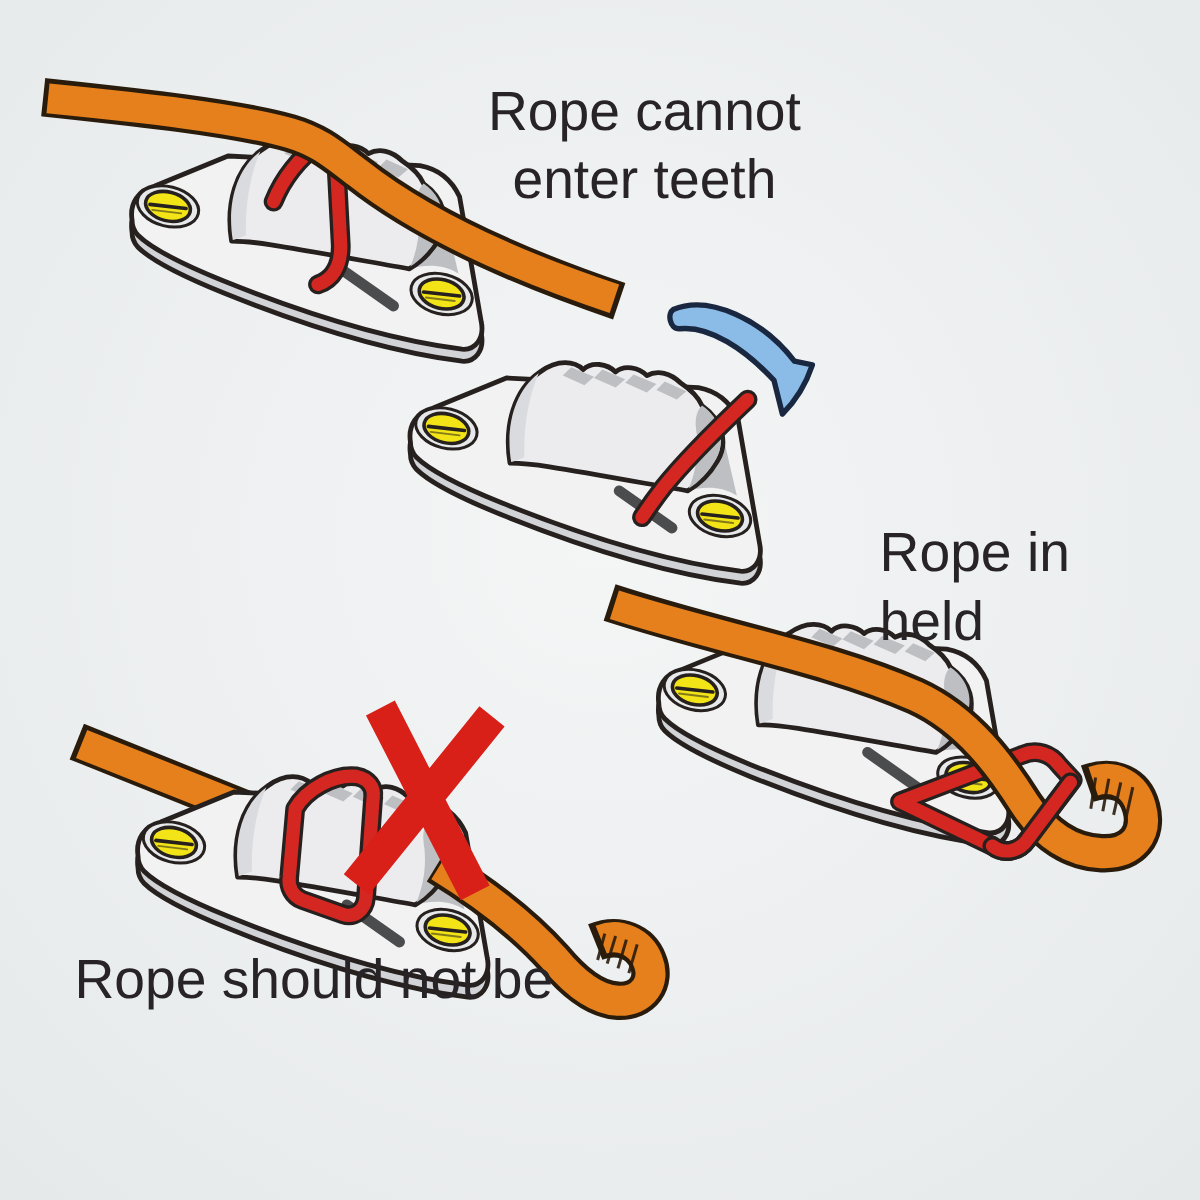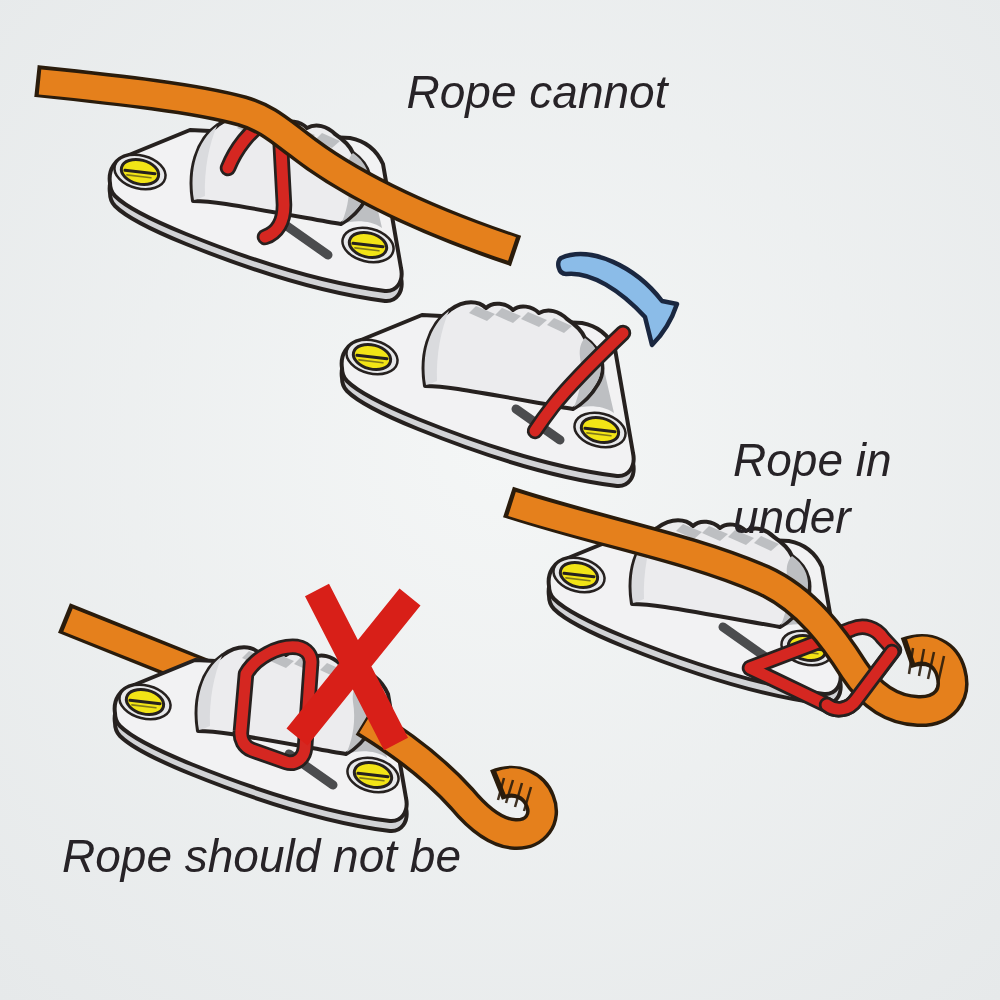--- a/index.html
+++ b/index.html
@@ -14,24 +14,24 @@
     --text:#272327;
   }
   html,body{margin:0;padding:0;}
   #canvas{
     position:relative; width:1000px; height:1000px; overflow:hidden;
     background:radial-gradient(circle at 50% 45%, var(--background-center) 0%, var(--background-edge) 100%);
     font-family:"Liberation Sans","DejaVu Sans",sans-serif;
   }
   #art{position:absolute; inset:0;}
   .label{position:absolute; color:var(--text); font-size:46px; line-height:57px;}
-  .label span{display:block;font-style:italic;}
+  .label span{display:block;}
   #label-top{left:337px; top:64px; width:400px; text-align:center;}
   #label-right{left:733px; top:432px; width:220px; text-align:left;}
-  #label-bottom{left:62px; top:828px; width:580px; text-align:left;}
+  #label-bottom{left:62px; top:788px; width:580px; text-align:left;}
 
   .c-line{stroke:var(--outline-dark); stroke-width:4; stroke-linejoin:round;}
   .c-face{fill:var(--cleat-face);}
   .c-body{fill:var(--cleat-body);}
   .c-side{fill:var(--cleat-side);}
   .c-shade{fill:var(--cleat-shade);}
   .c-soft{fill:var(--cleat-soft);}
   .recess{fill:#e7e8ea; stroke:var(--outline-dark); stroke-width:2.5;}
   .s-face{fill:var(--screw-yellow); stroke:var(--outline-dark); stroke-width:3;}
   .s-slot{stroke:var(--outline-dark); stroke-width:3; fill:none; stroke-linecap:round;}
@@ -145,21 +145,22 @@
       <g>
         <path class="wire-o" d="M 246,674 C 255,658 278,645 297,647 C 307,649 312,656 311,664 L 305,748 C 304,759 295,765 286,762 L 252,750 C 244,747 240,739 241,731 Z"></path>
         <path class="wire" d="M 246,674 C 255,658 278,645 297,647 C 307,649 312,656 311,664 L 305,748 C 304,759 295,765 286,762 L 252,750 C 244,747 240,739 241,731 Z"></path>
       </g>
       <path class="cross" d="M 317,590 L 396,744 M 410,597 L 297,737"></path>
     </g>
   </svg>
 
   <div class="label" id="label-top">
     <span>Rope cannot</span>
+    <span>enter teeth</span>
   </div>
   <div class="label" id="label-right">
     <span>Rope in</span>
-    <span>under</span>
+    <span>held</span>
   </div>
   <div class="label" id="label-bottom">
     <span>Rope should not be</span>
   </div>
 </div>
 
 </body></html>

